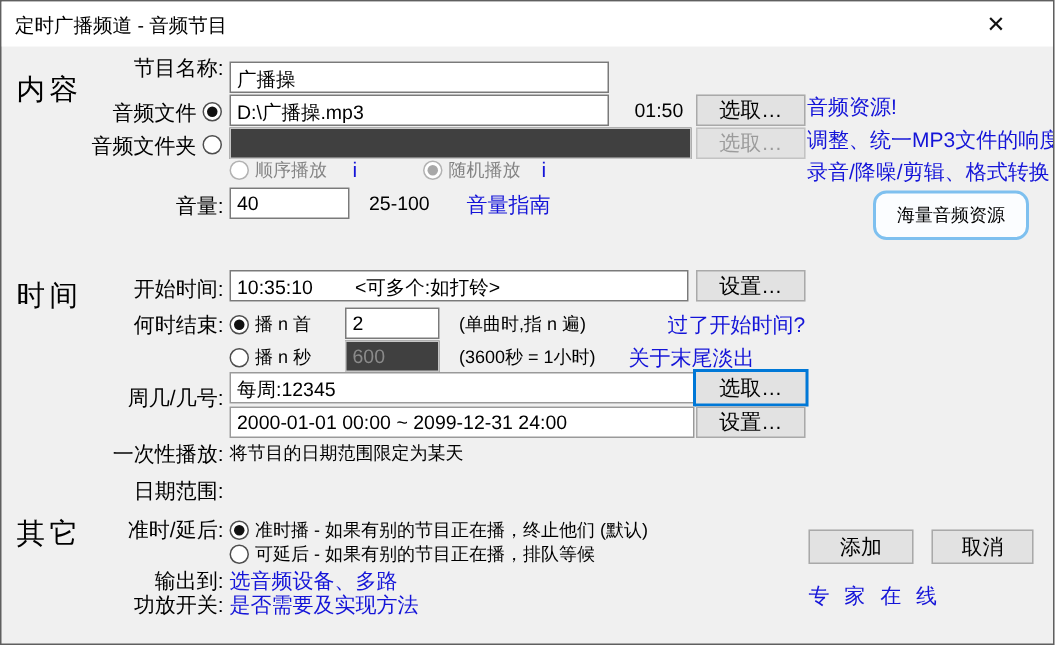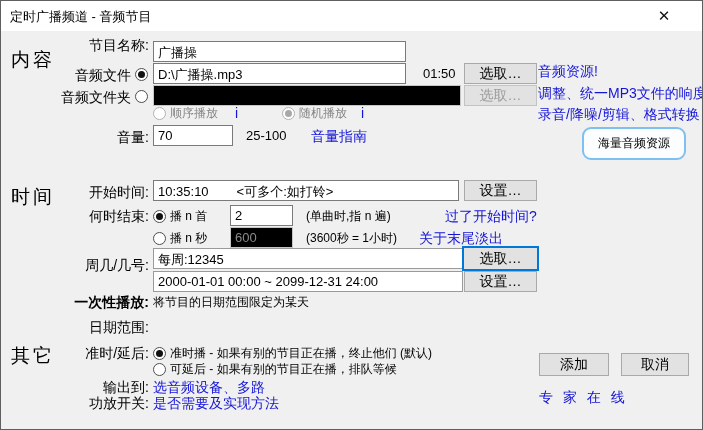--- a/index.html
+++ b/index.html
@@ -7,21 +7,21 @@
   .window{position:relative;width:703px;height:430px;background:#f0f0f0;border:1px solid #5f5f5f;box-sizing:border-box;overflow:hidden;}
   .titlebar{position:absolute;left:0;top:0;width:100%;height:30px;background:#ffffff;}
   .title{position:absolute;left:9px;top:7px;font-size:13px;color:#000;}
   .close{position:absolute;left:640px;top:0;width:46px;height:29px;display:flex;align-items:center;justify-content:center;font-size:15px;color:#111;cursor:default;}
   .sec{position:absolute;font-size:19px;color:#000;letter-spacing:3px;}
   .lbl{position:absolute;font-size:14px;color:#000;text-align:right;white-space:nowrap;}
   .txt{position:absolute;font-size:12px;color:#000;white-space:nowrap;}
   .gray{color:#848484;}
   .link{position:absolute;font-size:14px;color:#1414d8;white-space:nowrap;cursor:pointer;}
   .tb{position:absolute;background:#ffffff;border:1px solid #7a7a7a;box-sizing:border-box;font-size:13px;color:#000;padding:2px 4px 0 4px;white-space:pre;overflow:hidden;height:21px;}
-  .tb.dis{background:#000000;border-color:#c6c6c6;color:#8a8a8a;}
+  .tb.dis{background:#404040;border-color:#c6c6c6;color:#8a8a8a;}
   .btn{position:absolute;background:#e2e2e2;border:1px solid #a9a9a9;box-sizing:border-box;height:21px;font-size:14px;color:#000;display:flex;align-items:center;justify-content:center;cursor:pointer;}
   .btn.dis{color:#9b9b9b;border-color:#c3c3c3;cursor:default;}
   .btn.focus{border:2px solid #0078d7;height:25px;}
   .radio{position:absolute;width:13px;height:13px;border:1px solid #4e4e4e;border-radius:50%;background:#fff;box-sizing:border-box;}
   .radio.checked::after{content:"";position:absolute;left:2px;top:2px;width:7px;height:7px;border-radius:50%;background:#111;}
   .radio.dis{border-color:#b2b2b2;}
   .radio.dis.checked::after{background:#a8a8a8;}
   .promo-btn{position:absolute;left:537px;top:126px;width:104px;height:33px;background:#fbfdff;border:2px solid #7ec0ef;border-radius:9px;box-sizing:border-box;display:flex;align-items:center;justify-content:center;font-size:12px;color:#000;cursor:pointer;margin-left:44px;}
   .hint-sep{margin-left:28px;}
 </style>
@@ -54,21 +54,21 @@
   <div class="btn dis" style="left:463px;top:84px;width:73px;">选取…</div>
 
   <span class="radio dis" style="left:152px;top:106px;"></span>
   <div class="txt gray" style="left:169px;top:104px;">顺序播放</div>
   <div class="link" style="left:234px;top:104px;">i</div>
   <span class="radio dis checked" style="left:281px;top:106px;"></span>
   <div class="txt gray" style="left:298px;top:104px;">随机播放</div>
   <div class="link" style="left:360px;top:104px;">i</div>
 
   <div class="lbl" style="left:0;width:148px;top:128px;">音量:</div>
-  <div class="tb" style="left:152px;top:124px;width:80px;">70</div>
+  <div class="tb" style="left:152px;top:124px;width:80px;">40</div>
   <div class="txt" style="left:245px;top:127px;font-size:13px;">25-100</div>
   <div class="link" style="left:310px;top:127px;">音量指南</div>
 
   <div class="link" style="left:537px;top:62px;">音频资源!</div>
   <div class="link" style="left:537px;top:84px;">调整、统一MP3文件的响度</div>
   <div class="link" style="left:537px;top:105px;">录音/降噪/剪辑、格式转换</div>
   <div class="promo-btn">海量音频资源</div>
 
   <div class="lbl" style="left:0;width:148px;top:183px;">开始时间:</div>
   <div class="tb" style="left:152px;top:179px;width:306px;"><span>10:35:10</span><span class="hint-sep">&lt;可多个:如打铃&gt;</span></div>
@@ -88,21 +88,21 @@
   <div class="link" style="left:418px;top:229px;">关于末尾淡出</div>
 
   <div class="lbl" style="left:0;width:148px;top:256px;">周几/几号:</div>
   <div class="tb" style="left:152px;top:247px;width:310px;border-color:#9a9a9a;">每周:12345</div>
   <div class="btn focus" style="left:461px;top:245px;width:77px;">选取…</div>
 
   <div class="lbl" style="left:0;width:148px;top:274px;margin-top:44px;">日期范围:</div>
   <div class="tb" style="left:152px;top:270px;width:310px;border-color:#9a9a9a;">2000-01-01 00:00 ~ 2099-12-31 24:00</div>
   <div class="btn" style="left:463px;top:270px;width:73px;">设置…</div>
 
-  <div class="lbl" style="left:0;width:148px;top:293px;font-weight:bold;">一次性播放:</div>
+  <div class="lbl" style="left:0;width:148px;top:293px;">一次性播放:</div>
   <div class="txt" style="left:152px;top:293px;">将节目的日期范围限定为某天</div>
 
   <div class="lbl" style="left:0;width:148px;top:344px;">准时/延后:</div>
   <span class="radio checked" style="left:152px;top:346px;"></span>
   <div class="txt" style="left:169px;top:344px;">准时播 - 如果有别的节目正在播，终止他们 (默认)</div>
   <span class="radio" style="left:152px;top:362px;"></span>
   <div class="txt" style="left:169px;top:360px;">可延后 - 如果有别的节目正在播，排队等候</div>
 
   <div class="lbl" style="left:0;width:148px;top:378px;">输出到:</div>
   <div class="link" style="left:152px;top:378px;">选音频设备、多路</div>

